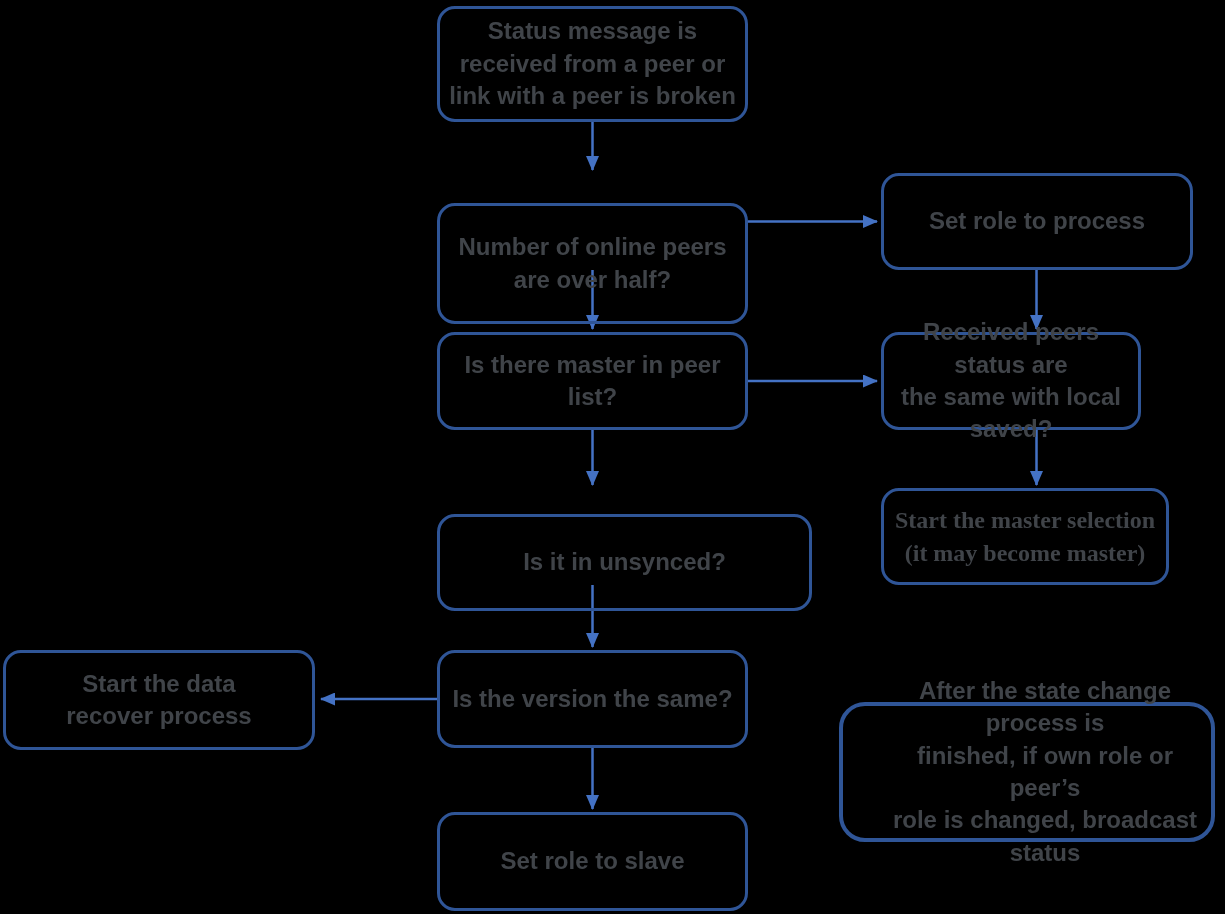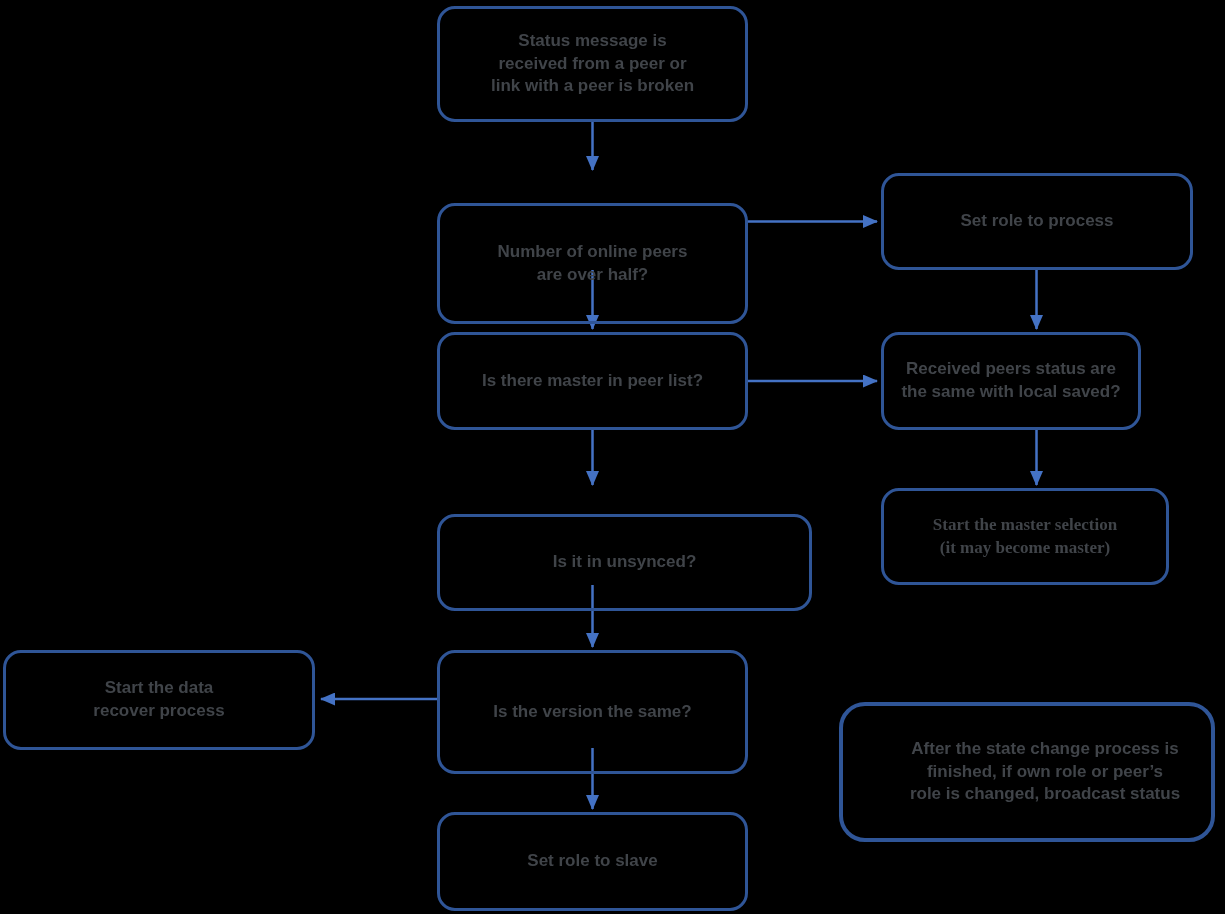--- a/index.html
+++ b/index.html
@@ -26,21 +26,21 @@
     border-radius:18px;
     display:flex;
     align-items:center;
     justify-content:center;
     text-align:center;
     padding:4px 8px;
   }
   .node .label{
     color:var(--c-text);
     font-weight:bold;
-    font-size:17px;
+    font-size:24px;
     line-height:1.35;
     white-space:pre-line;
   }
   .note{
     border-radius:26px;
     border-width:4px;
   }
   .arrows{
     position:absolute;
     left:0;top:0;
@@ -56,21 +56,21 @@
   }
 
   
   #n-status      {left:437px;top:6px;  width:311px;height:116px;}
   #n-peers       {left:437px;top:173px;width:311px;height:121px;margin-top:30px;}
   #n-unsynced    {left:881px;top:173px;width:312px;height:97px;}
   #n-masterlist  {left:437px;top:332px;width:311px;height:98px;}
   #n-received    {left:881px;top:332px;width:260px;height:98px;}
   #n-isunsynced  {left:437px;top:514px;width:375px;height:97px;}
   #n-mastersel   {left:881px;top:488px;width:288px;height:97px;font-family:Liberation Serif, serif;}
-  #n-version     {left:437px;top:650px;width:311px;height:124px;}
+  #n-version     {left:437px;top:650px;width:311px;height:98px;}
   #n-recover     {left:3px;  top:650px;width:312px;height:100px;}
   #n-slave       {left:437px;top:812px;width:311px;height:99px;}
   #n-note        {left:839px;top:702px;width:376px;height:140px;padding-left:44px;}
 </style>
 </head>
 <body>
 
 <div class="canvas">
 
   <svg class="arrows" viewBox="0 0 1225 914" xmlns="http://www.w3.org/2000/svg">

